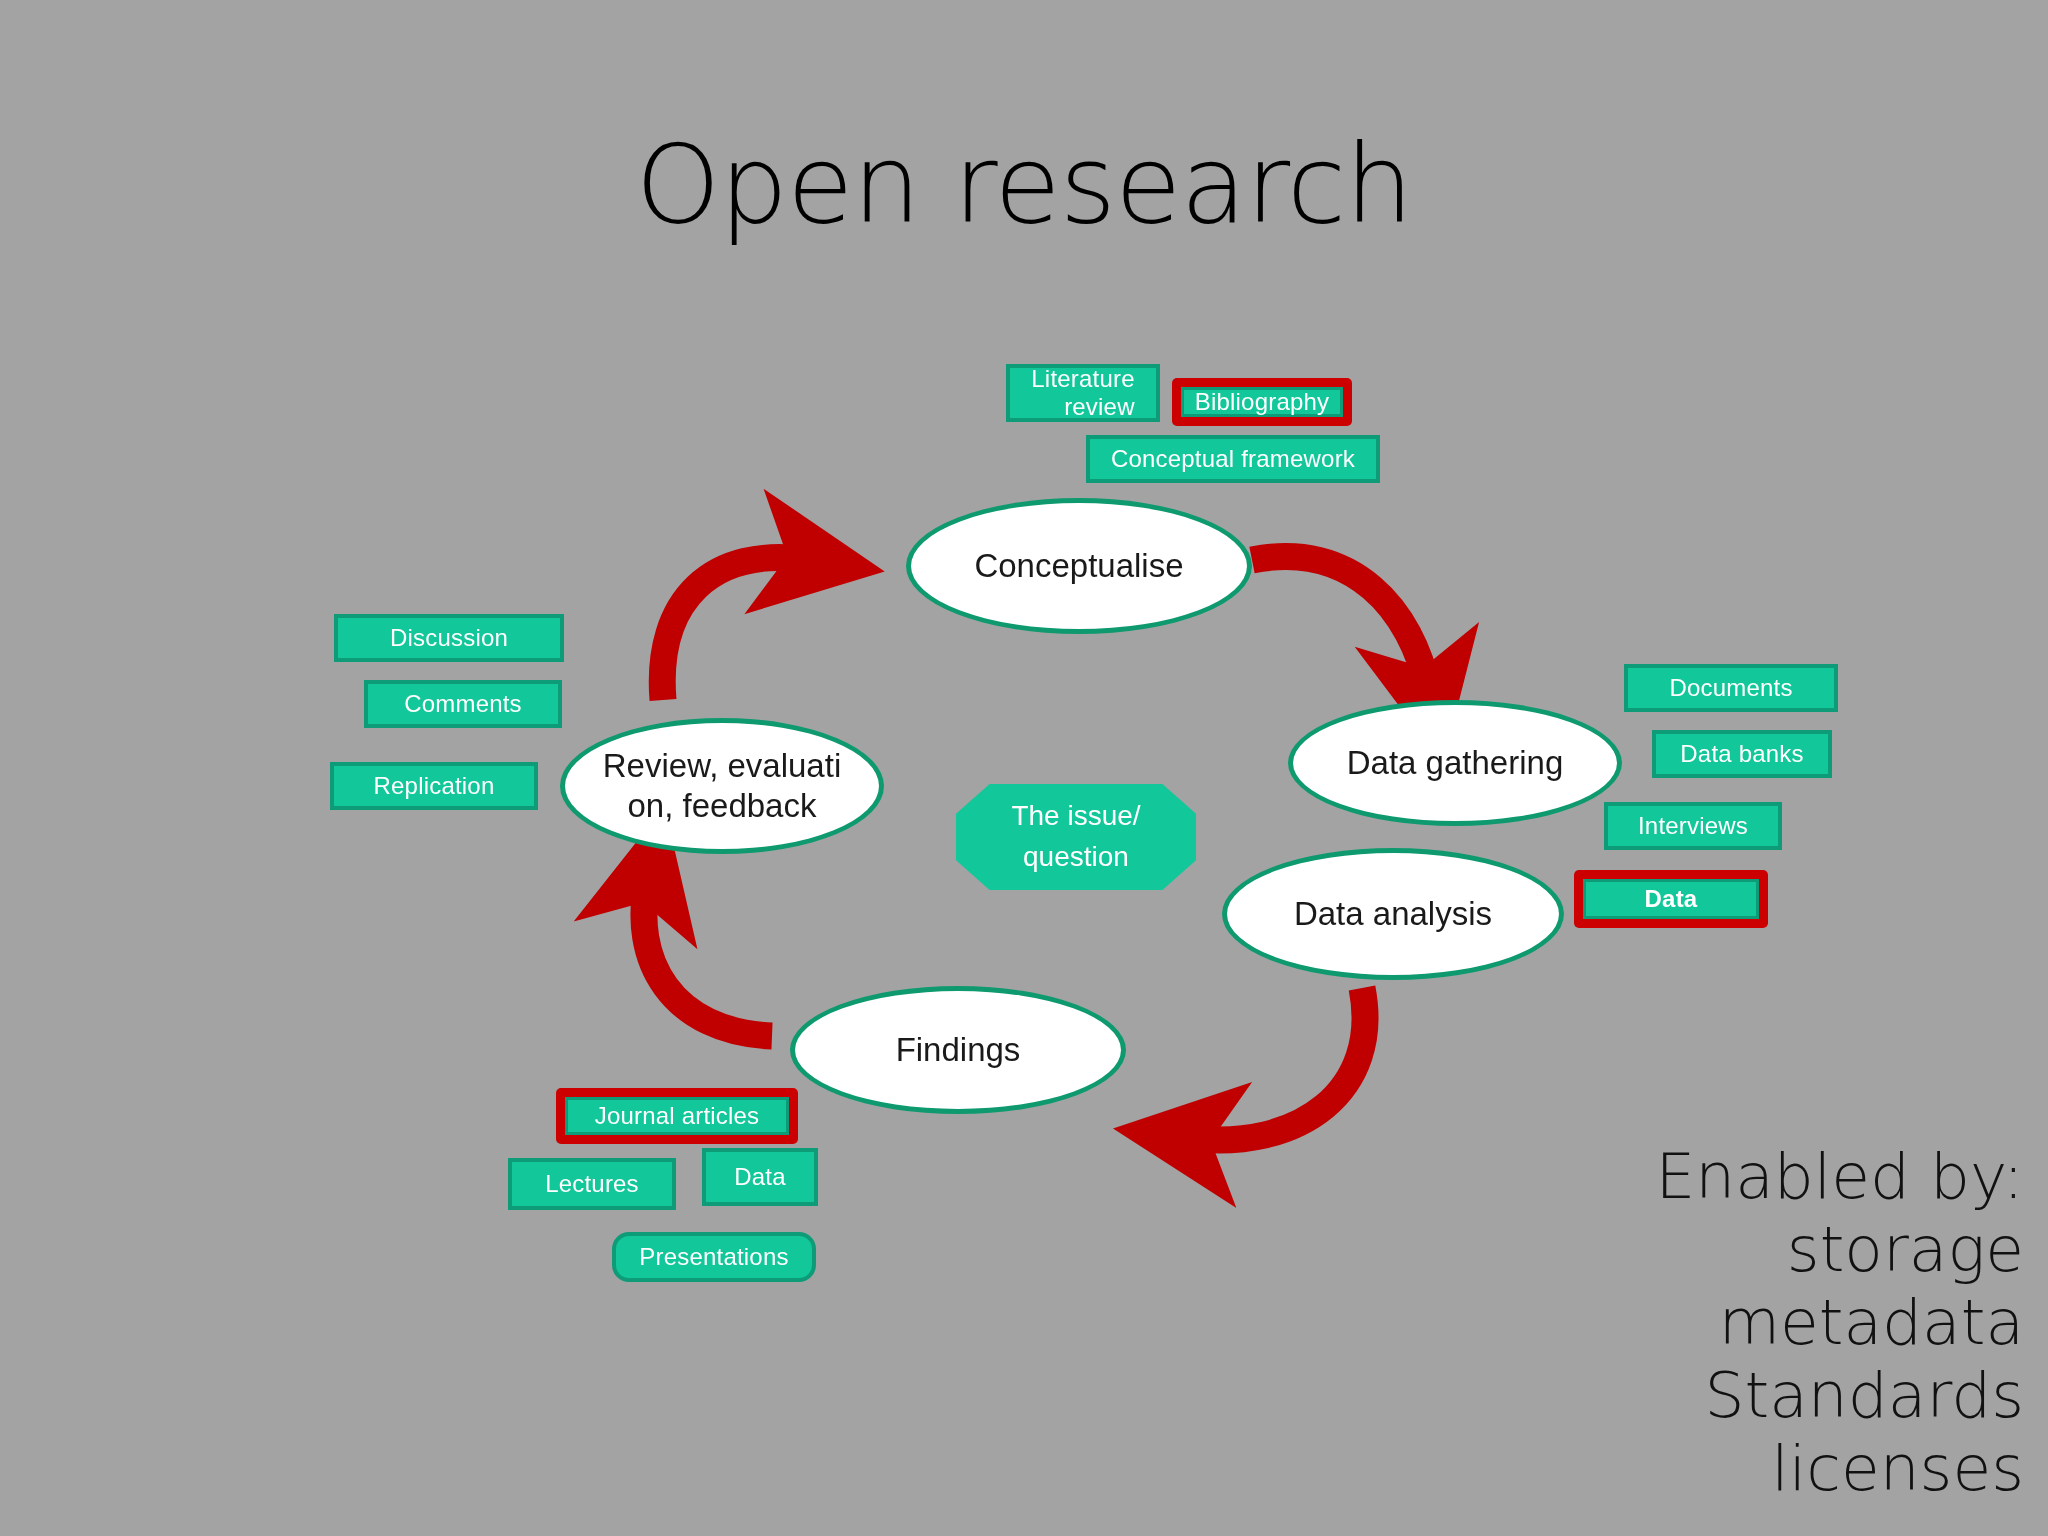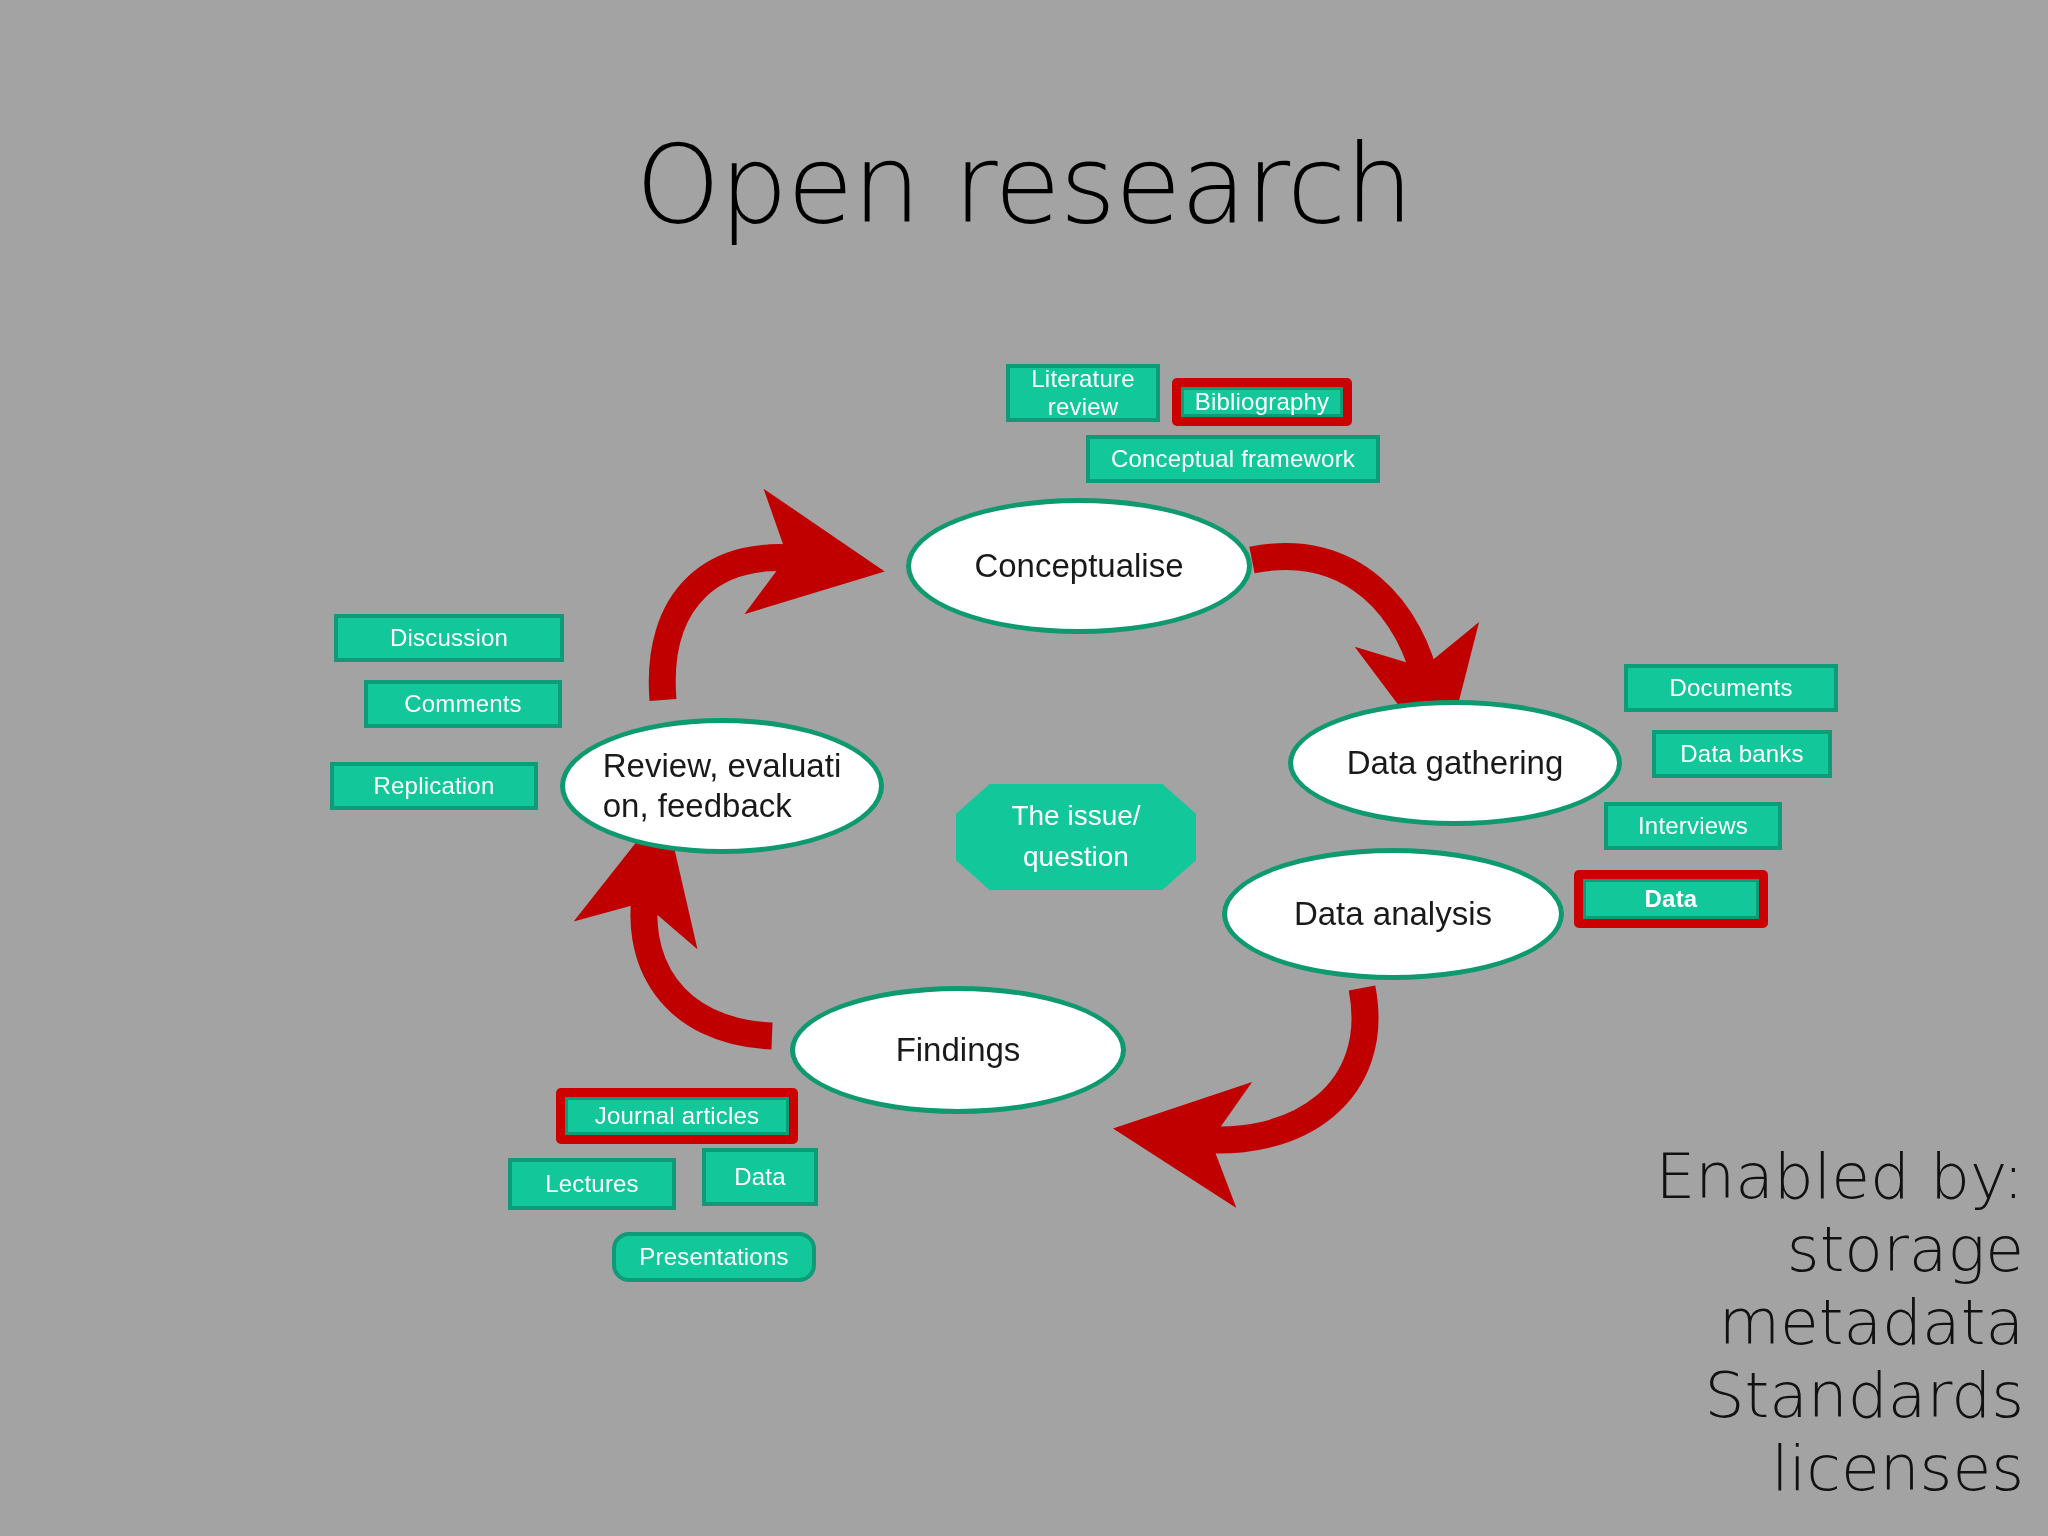--- a/index.html
+++ b/index.html
@@ -63,21 +63,21 @@
     color: #ffffff;
     font-size: 24px;
     line-height: 1.12;
     display: flex;
     align-items: center;
     justify-content: center;
     text-align: center;
     padding: 2px 6px;
     letter-spacing: 0.2px;
   }
-  .gbox.two-line { line-height: 1.18; }
+  .gbox.two-line { line-height: 1.18; text-align: right; }
 
   
   .redwrap {
     position: absolute;
     box-sizing: border-box;
     background: #CC0000;
     border-radius: 5px;
     padding: 9px;
   }
   .redwrap > .gbox {
@@ -93,21 +93,21 @@
     box-sizing: border-box;
     border: 5px solid #0E9A6E;
     border-radius: 50%;
     background: #ffffff;
     color: #1a1a1a;
     font-size: 33px;
     line-height: 1.22;
     display: flex;
     align-items: center;
     justify-content: center;
-    text-align: left;
+    text-align: center;
   }
 
   
   #octagon {
     position: absolute;
     box-sizing: border-box;
     background: #12C79A;
     color: #ffffff;
     font-size: 28px;
     line-height: 1.45;

